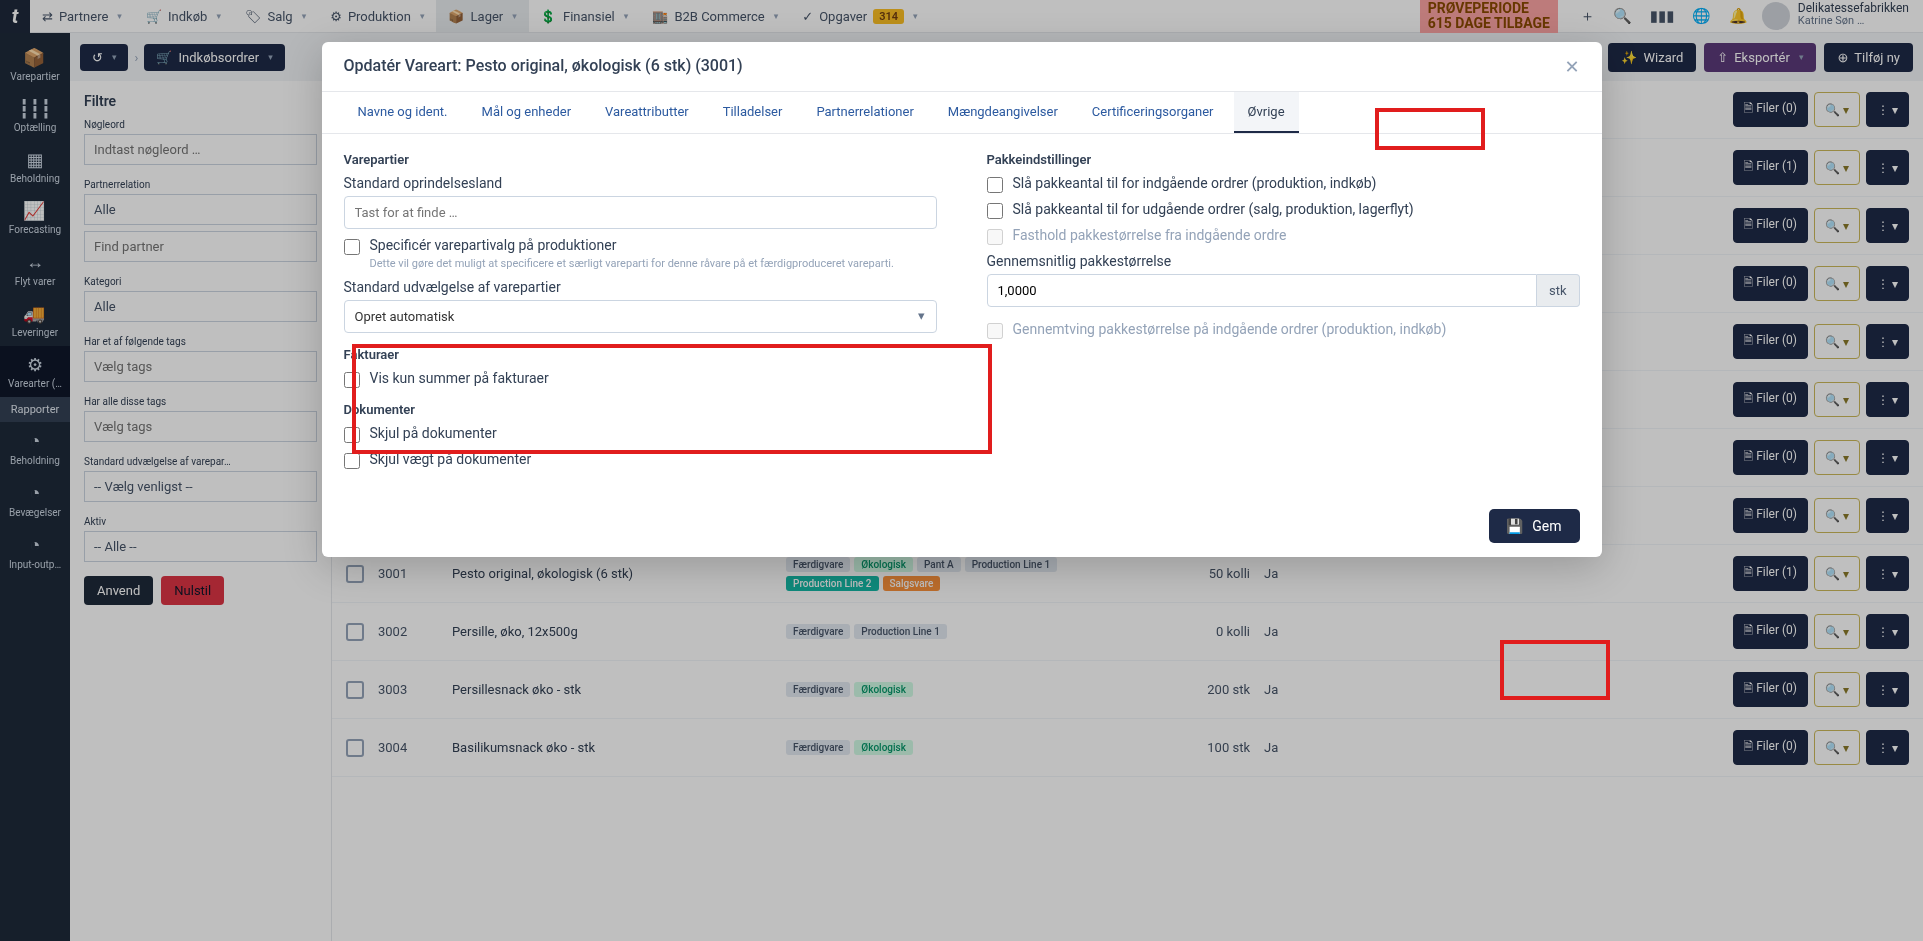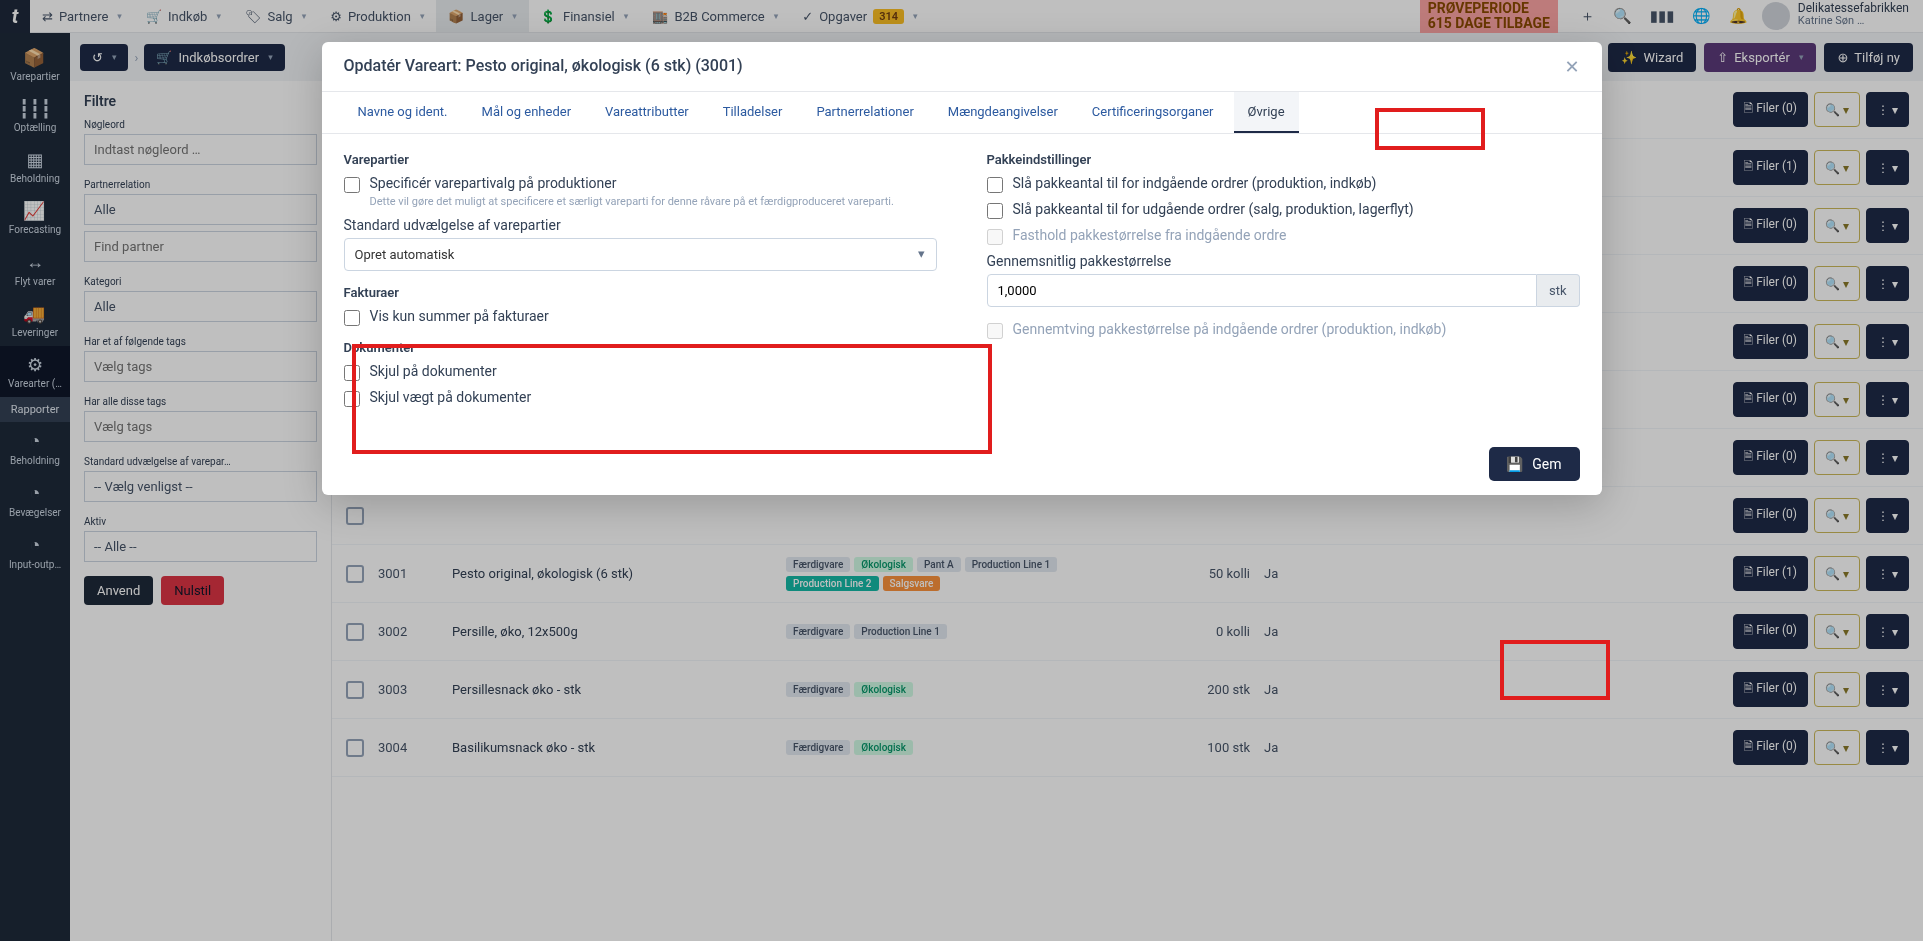--- a/index.html
+++ b/index.html
@@ -450,20 +450,22 @@
         <div class="mtab">Vareattributter</div>
         <div class="mtab">Tilladelser</div>
         <div class="mtab">Partnerrelationer</div>
         <div class="mtab">Mængdeangivelser</div>
         <div class="mtab">Certificeringsorganer</div>
         <div class="mtab active">Øvrige</div>
       </div>
     <div class="modal-body">
       <div class="mcol">
         <div class="msection">Varepartier</div>
+        <label class="mlabel">Standard oprindelsesland</label>
+        <input class="minput" placeholder="Tast for at finde …" style="">
         <div class="mcheck">
           <input type="checkbox" style="">
           <div>
             <div class="mcheck-label">Specificér varepartivalg på produktioner</div>
             <div class="mhelp">Dette vil gøre det muligt at specificere et særligt vareparti for denne råvare på et færdigproduceret vareparti.</div>
           </div>
         </div>
         <label class="mlabel">Standard udvælgelse af varepartier</label>
         <div class="mselect-wrap">
           <div class="mselect">Opret automatisk</div>

